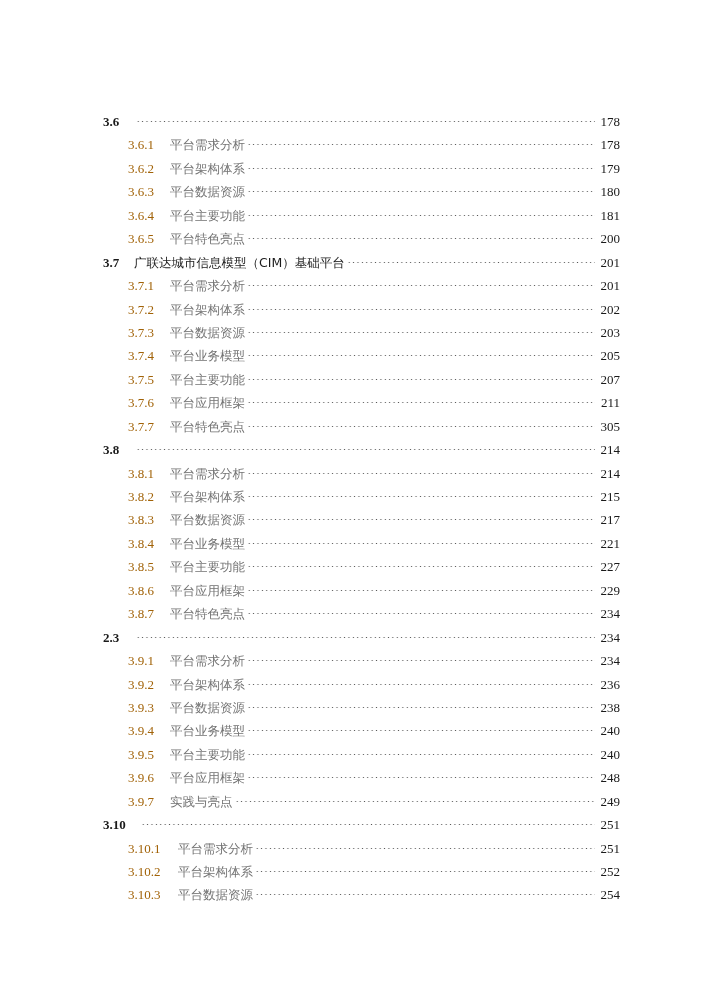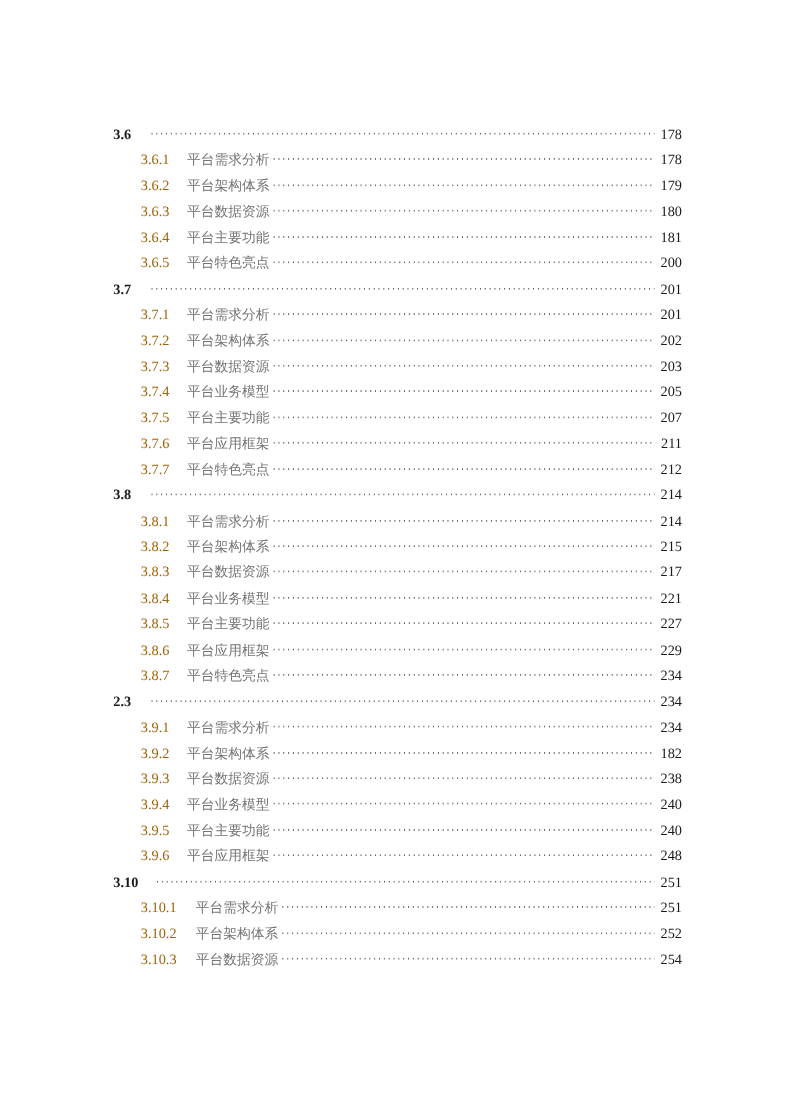--- a/index.html
+++ b/index.html
@@ -55,20 +55,21 @@
   </div>
   <div class="row l2">
     <span class="num">3.6.5</span>
     <span class="title">平台特色亮点</span>
     <span class="leader"></span>
     <span class="page">200</span>
   </div>
 
   <div class="row l1">
     <span class="num">3.7</span>
+    <span class="title">广联达城市信息模型（CIM）基础平台</span>
     <span class="leader"></span>
     <span class="page">201</span>
   </div>
   <div class="row l2">
     <span class="num">3.7.1</span>
     <span class="title">平台需求分析</span>
     <span class="leader"></span>
     <span class="page">201</span>
   </div>
   <div class="row l2">
@@ -98,21 +99,21 @@
   <div class="row l2">
     <span class="num">3.7.6</span>
     <span class="title">平台应用框架</span>
     <span class="leader"></span>
     <span class="page">211</span>
   </div>
   <div class="row l2">
     <span class="num">3.7.7</span>
     <span class="title">平台特色亮点</span>
     <span class="leader"></span>
-    <span class="page">212</span>
+    <span class="page">305</span>
   </div>
 
   <div class="row l1">
     <span class="num">3.8</span>
     <span class="leader"></span>
     <span class="page">214</span>
   </div>
   <div class="row l2">
     <span class="num">3.8.1</span>
     <span class="title">平台需求分析</span>
@@ -164,21 +165,21 @@
   <div class="row l2">
     <span class="num">3.9.1</span>
     <span class="title">平台需求分析</span>
     <span class="leader"></span>
     <span class="page">234</span>
   </div>
   <div class="row l2">
     <span class="num">3.9.2</span>
     <span class="title">平台架构体系</span>
     <span class="leader"></span>
-    <span class="page">182</span>
+    <span class="page">236</span>
   </div>
   <div class="row l2">
     <span class="num">3.9.3</span>
     <span class="title">平台数据资源</span>
     <span class="leader"></span>
     <span class="page">238</span>
   </div>
   <div class="row l2">
     <span class="num">3.9.4</span>
     <span class="title">平台业务模型</span>
@@ -190,20 +191,26 @@
     <span class="title">平台主要功能</span>
     <span class="leader"></span>
     <span class="page">240</span>
   </div>
   <div class="row l2">
     <span class="num">3.9.6</span>
     <span class="title">平台应用框架</span>
     <span class="leader"></span>
     <span class="page">248</span>
   </div>
+  <div class="row l2">
+    <span class="num">3.9.7</span>
+    <span class="title">实践与亮点</span>
+    <span class="leader"></span>
+    <span class="page">249</span>
+  </div>
 
   <div class="row l1 wide">
     <span class="num">3.10</span>
     <span class="leader"></span>
     <span class="page">251</span>
   </div>
   <div class="row l2 wide">
     <span class="num">3.10.1</span>
     <span class="title">平台需求分析</span>
     <span class="leader"></span>

